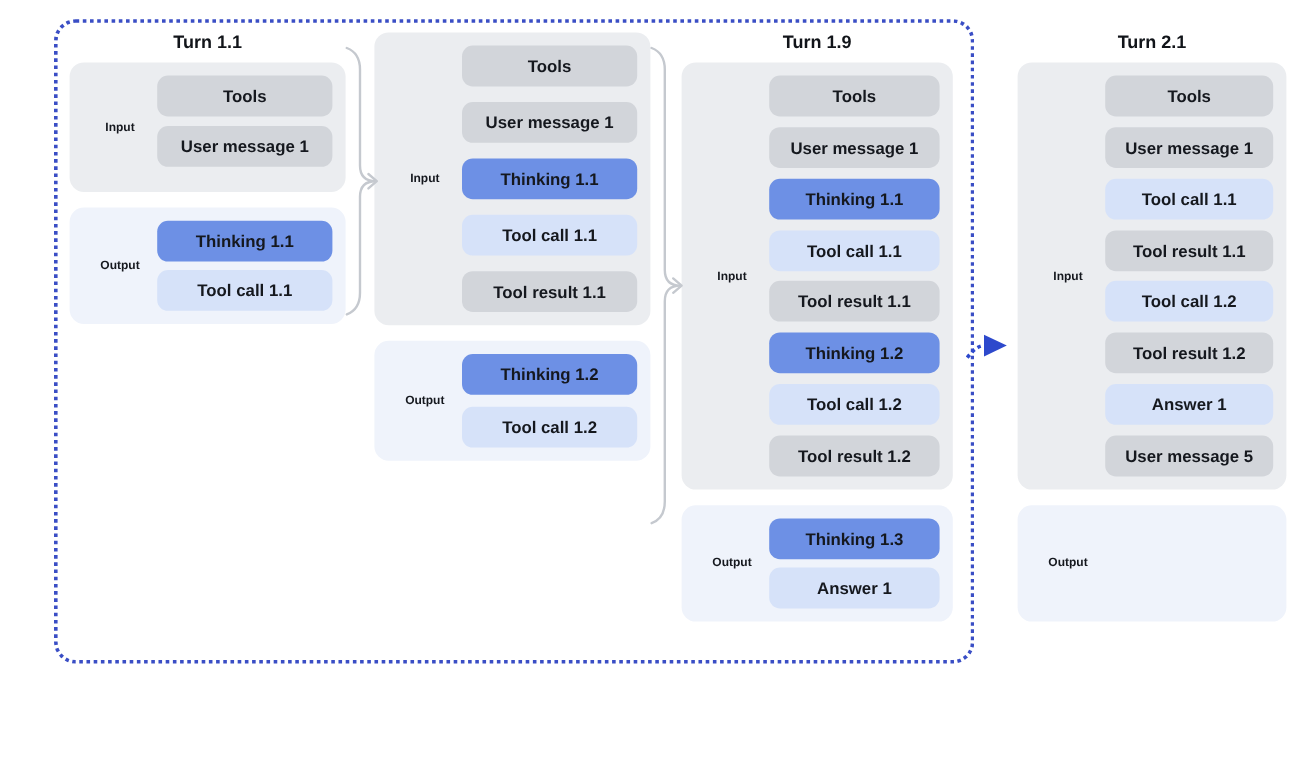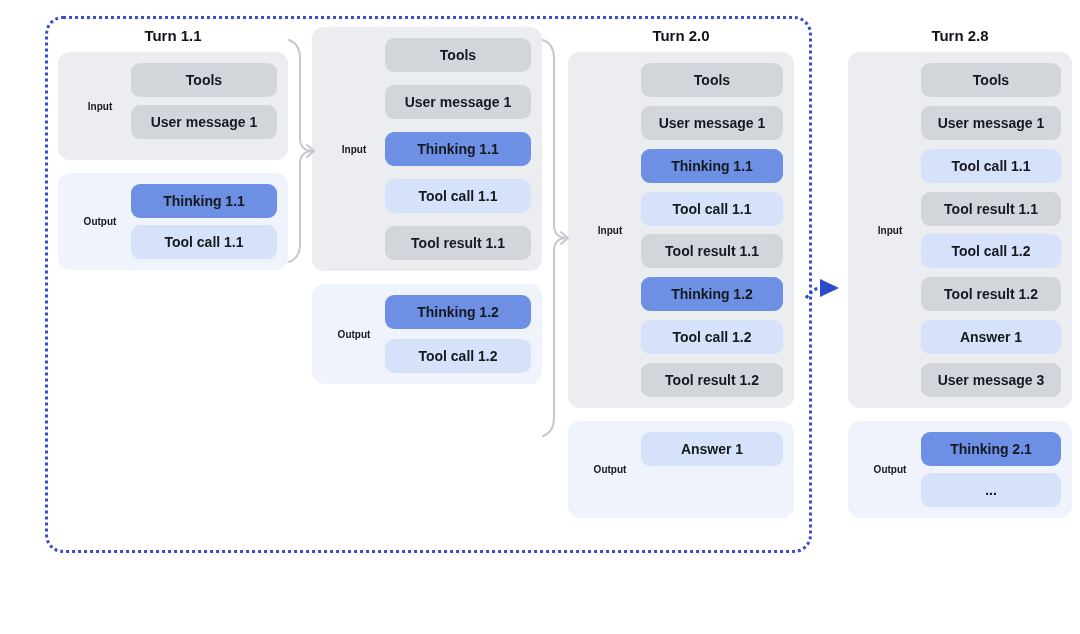--- a/index.html
+++ b/index.html
@@ -147,63 +147,60 @@
     <div class="panel output">
       <div class="panel-label">Output</div>
       <div class="boxes">
           <div class="box box--thinking">Thinking 1.2</div>
           <div class="box box--toolcall">Tool call 1.2</div>
         </div>
     </div>
   </div>
 
   <div class="col col-3">
-    <div class="turn-title">Turn 2.0</div>
+    <div class="turn-title">Turn 1.9</div>
     <div class="panel input">
       <div class="panel-label">Input</div>
       <div class="boxes">
           <div class="box box--gray">Tools</div>
           <div class="box box--gray">User message 1</div>
           <div class="box box--thinking">Thinking 1.1</div>
           <div class="box box--toolcall">Tool call 1.1</div>
           <div class="box box--gray">Tool result 1.1</div>
           <div class="box box--thinking">Thinking 1.2</div>
           <div class="box box--toolcall">Tool call 1.2</div>
           <div class="box box--gray">Tool result 1.2</div>
         </div>
     </div>
     <div class="panel output">
       <div class="panel-label">Output</div>
       <div class="boxes">
+          <div class="box box--thinking">Thinking 1.3</div>
           <div class="box box--toolcall">Answer 1</div>
         </div>
     </div>
   </div>
 
   <div class="col col-4">
-    <div class="turn-title">Turn 2.8</div>
+    <div class="turn-title">Turn 2.1</div>
     <div class="panel input">
       <div class="panel-label">Input</div>
       <div class="boxes">
           <div class="box box--gray">Tools</div>
           <div class="box box--gray">User message 1</div>
           <div class="box box--toolcall">Tool call 1.1</div>
           <div class="box box--gray">Tool result 1.1</div>
           <div class="box box--toolcall">Tool call 1.2</div>
           <div class="box box--gray">Tool result 1.2</div>
           <div class="box box--toolcall">Answer 1</div>
-          <div class="box box--gray">User message 3</div>
-        </div>
-    </div>
-    <div class="panel output">
-      <div class="panel-label">Output</div>
-      <div class="boxes">
-          <div class="box box--thinking">Thinking 2.1</div>
-          <div class="box box--toolcall">...</div>
-        </div>
+          <div class="box box--gray">User message 5</div>
+        </div>
+    </div>
+    <div class="panel output">
+      <div class="panel-label">Output</div>
     </div>
   </div>
 
   <svg class="brace brace-1" width="32" height="228" viewBox="0 0 32 228">
     <path d="M2,2 C10,5 13,11 13,20 L13,100 C13,108 17,113 26,113 C17,113 13,118 13,126 L13,206 C13,215 10,221 2,224" fill="none" stroke="var(--brace-gray, #c5c9cf)" stroke-width="2" stroke-linecap="round"></path>
     <path d="M20,107 L27,113 L20,119" fill="none" stroke="var(--brace-gray, #c5c9cf)" stroke-width="2" stroke-linecap="round" stroke-linejoin="round"></path>
   </svg>
 
   <svg class="brace brace-2" width="32" height="402" viewBox="0 0 32 402">
     <path d="M2,2 C10,5 13,11 13,20 L13,187 C13,195 17,200 26,200 C17,200 13,205 13,213 L13,380 C13,389 10,395 2,398" fill="none" stroke="var(--brace-gray, #c5c9cf)" stroke-width="2" stroke-linecap="round"></path>

